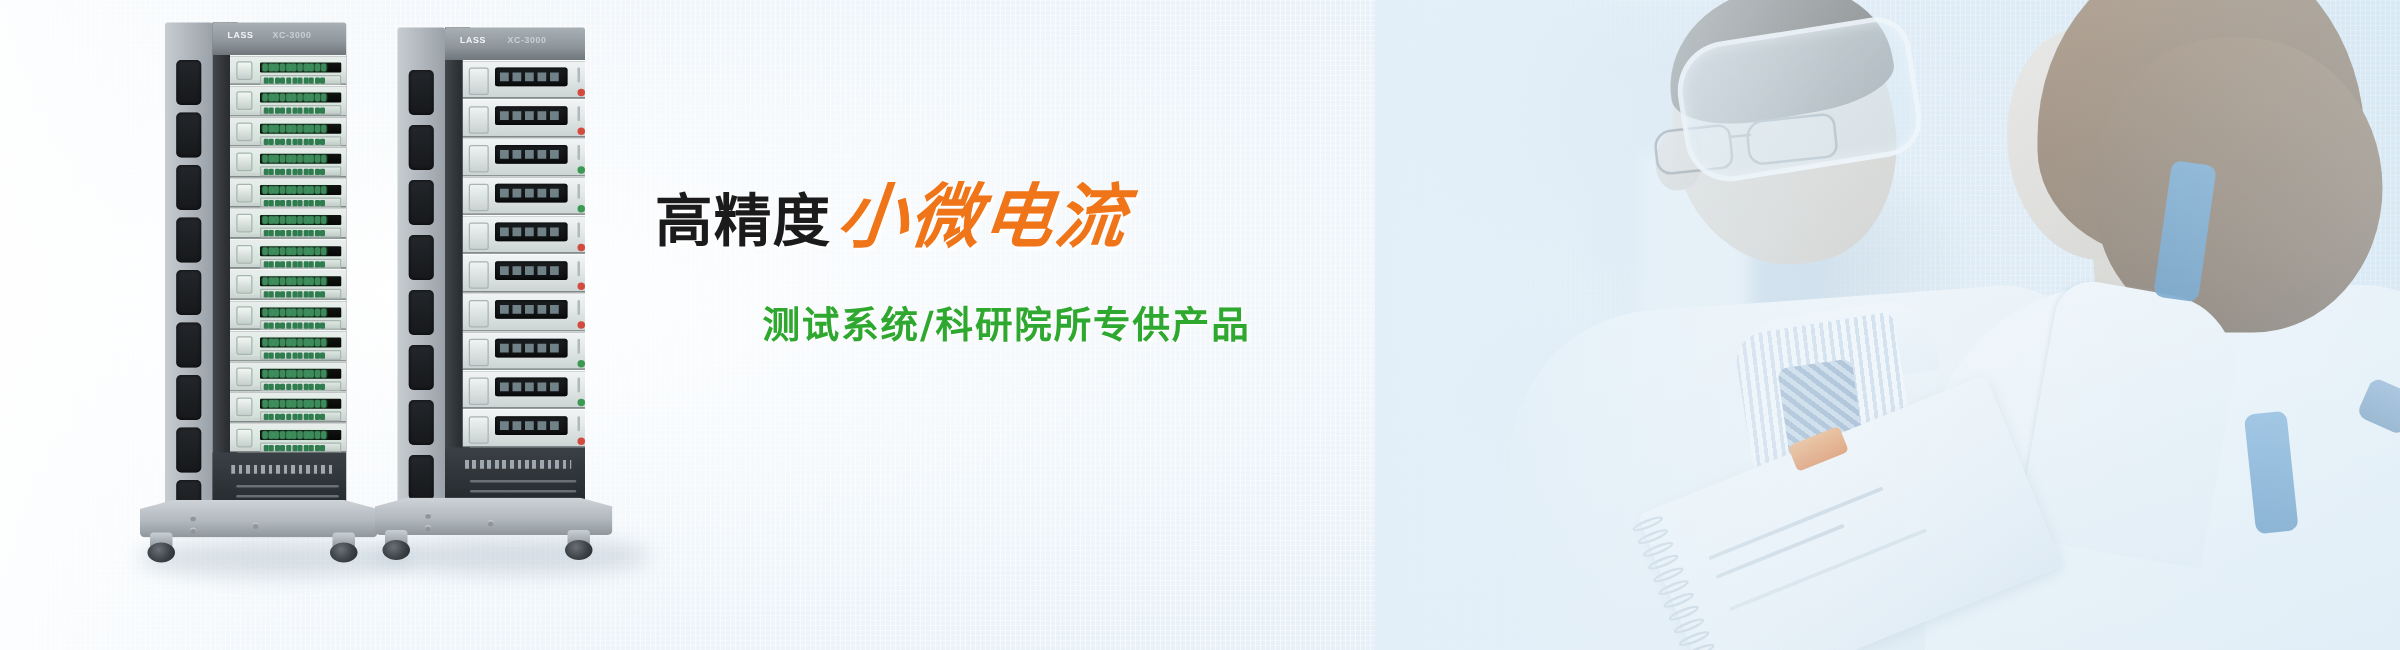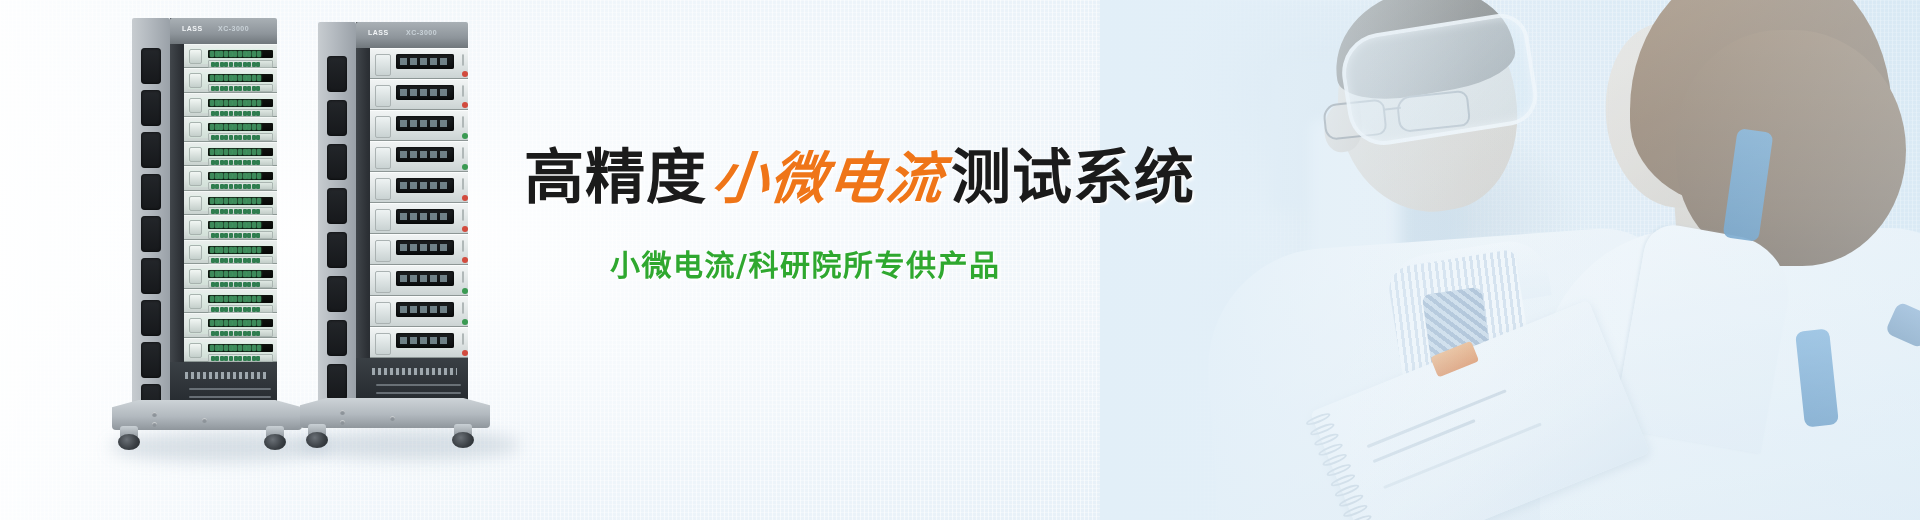--- a/index.html
+++ b/index.html
@@ -176,21 +176,21 @@
   .shadow{position:absolute;border-radius:50%;filter:blur(8px);background:rgba(120,145,165,.25);}
 
   
   .copy{position:absolute;left:524px;top:128px;width:520px;}
 
   .headline{
     display:flex;align-items:baseline;white-space:nowrap;
     font-family:"DejaVu Sans","Liberation Sans",sans-serif;
   }
   .hl-black{
-    font-size:60px;font-weight:bold;color:#1b1b1b;letter-spacing:1px;
+    font-size:46px;font-weight:bold;color:#1b1b1b;letter-spacing:1px;
     text-shadow:1px 1px 0 #ffffff, 2px 2px 3px rgba(255,255,255,.9);
   }
   .hl-orange{
     font-size:56px;font-weight:bold;color:#ef7518;
     font-family:"DejaVu Serif","Liberation Serif",serif;
     font-style:italic;letter-spacing:2px;
     margin:0 6px;
     text-shadow:1px 1px 0 rgba(255,255,255,.95), 2px 3px 4px rgba(255,255,255,.8);
     transform:skewX(-6deg);
   }
@@ -890,18 +890,17 @@
     <div class="caster" style="left:150px;">
         <div class="fork"></div>
         <div class="wheel"></div>
       </div>
   </div>
 
   <div class="copy">
     <div class="headline">
       <span class="hl-black">高精度</span>
       <span class="hl-orange">小微电流</span>
-      <span class="hl-black">测试系统</span>
     </div>
-    <div class="tagline">小微电流/科研院所专供产品</div>
+    <div class="tagline">测试系统/科研院所专供产品</div>
   </div>
 
 </div>
 
 </body></html>

